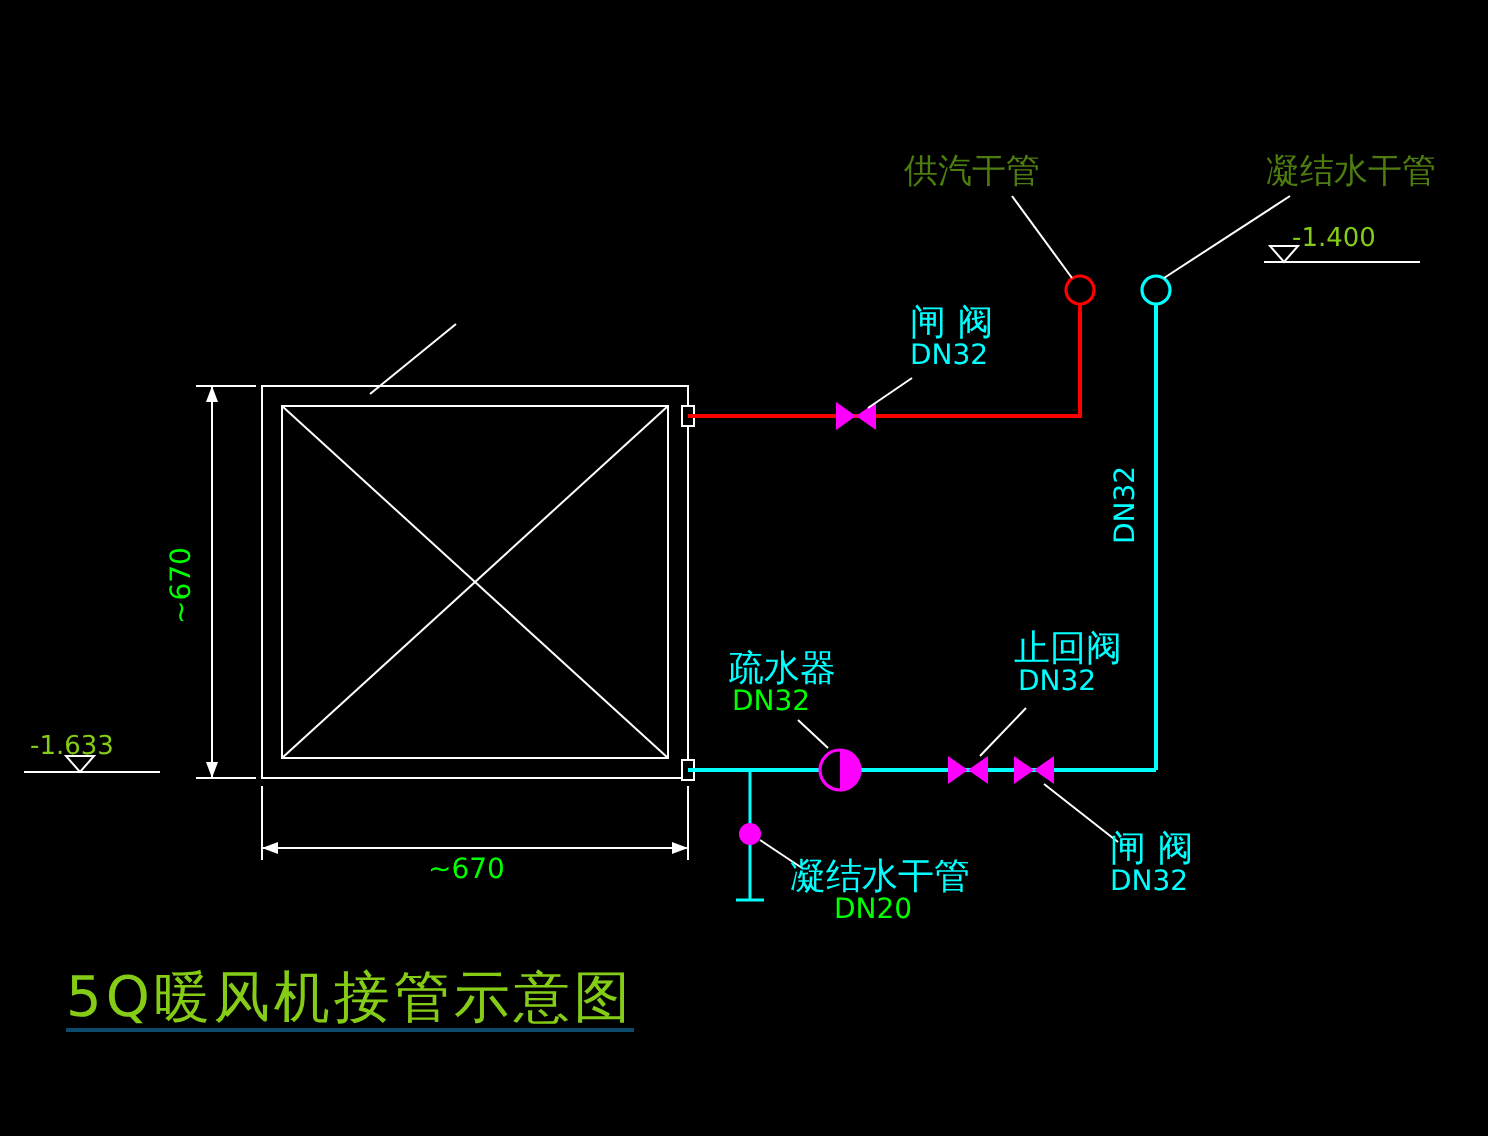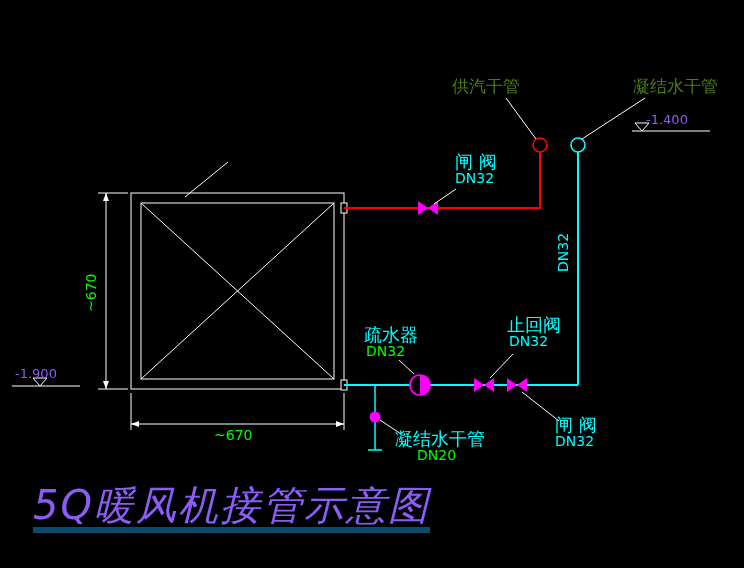--- a/index.html
+++ b/index.html
@@ -3,27 +3,27 @@
 <meta charset="utf-8">
 <style>
   html,body{margin:0;padding:0;background:#000;}
   .canvas{position:relative;width:744px;height:568px;background:#000;overflow:hidden;
           font-family:"DejaVu Sans",sans-serif;}
   .canvas svg{position:absolute;left:0;top:0;}
   .t{position:absolute;white-space:nowrap;line-height:1.05;}
   .cyan{color:#00ffff;}
   .mag{color:#4d7c0f;}
   .grn{color:#00ff00;}
-  .wht{color:#8b5cf6;}
+  .wht{color:#84cc16;}
   .fs13{font-size:13px;}
   .fs14{font-size:14px;}
   .fs15{font-size:18px;}
   .fs17{font-size:17px;}
   .heater{font-size:21px;}
-  .title{font-size:40px;letter-spacing:2px;border-bottom:6px solid #0c4a6e;padding-bottom:1px;font-style:italic;}
+  .title{font-size:28px;letter-spacing:2px;border-bottom:2px solid #0c4a6e;padding-bottom:1px;}
   .rot{transform:rotate(-90deg);transform-origin:left top;}
 </style>
 </head>
 <body>
 
 <div class="canvas">
 
   <svg width="744" height="568" viewBox="0 0 744 568">
 
     <g stroke="#ffffff" stroke-width="1" fill="none">
@@ -115,19 +115,19 @@
   <div class="t fs15 cyan" style="left:507px;top:316px;">止回阀</div>
   <div class="t fs14 cyan" style="left:509px;top:334px;">DN32</div>
 
   <div class="t fs15 cyan" style="left:555px;top:416px;">闸 阀</div>
   <div class="t fs14 cyan" style="left:555px;top:434px;">DN32</div>
 
   <div class="t fs15 cyan" style="left:395px;top:430px;">凝结水干管</div>
   <div class="t fs14 grn" style="left:417px;top:448px;">DN20</div>
 
   <div class="t fs13 wht" style="left:646px;top:113px;">-1.400</div>
-  <div class="t fs13 wht" style="left:15px;top:367px;">-1.900</div>
+  <div class="t fs13 wht" style="left:15px;top:367px;">-1.633</div>
 
   <div class="t fs14 grn rot" style="left:84px;top:312px;">~670</div>
   <div class="t fs14 grn" style="left:214px;top:428px;">~670</div>
 
   <div class="t title wht" style="left:33px;top:484px;">5Q暖风机接管示意图</div>
 </div>
 
 </body></html>

